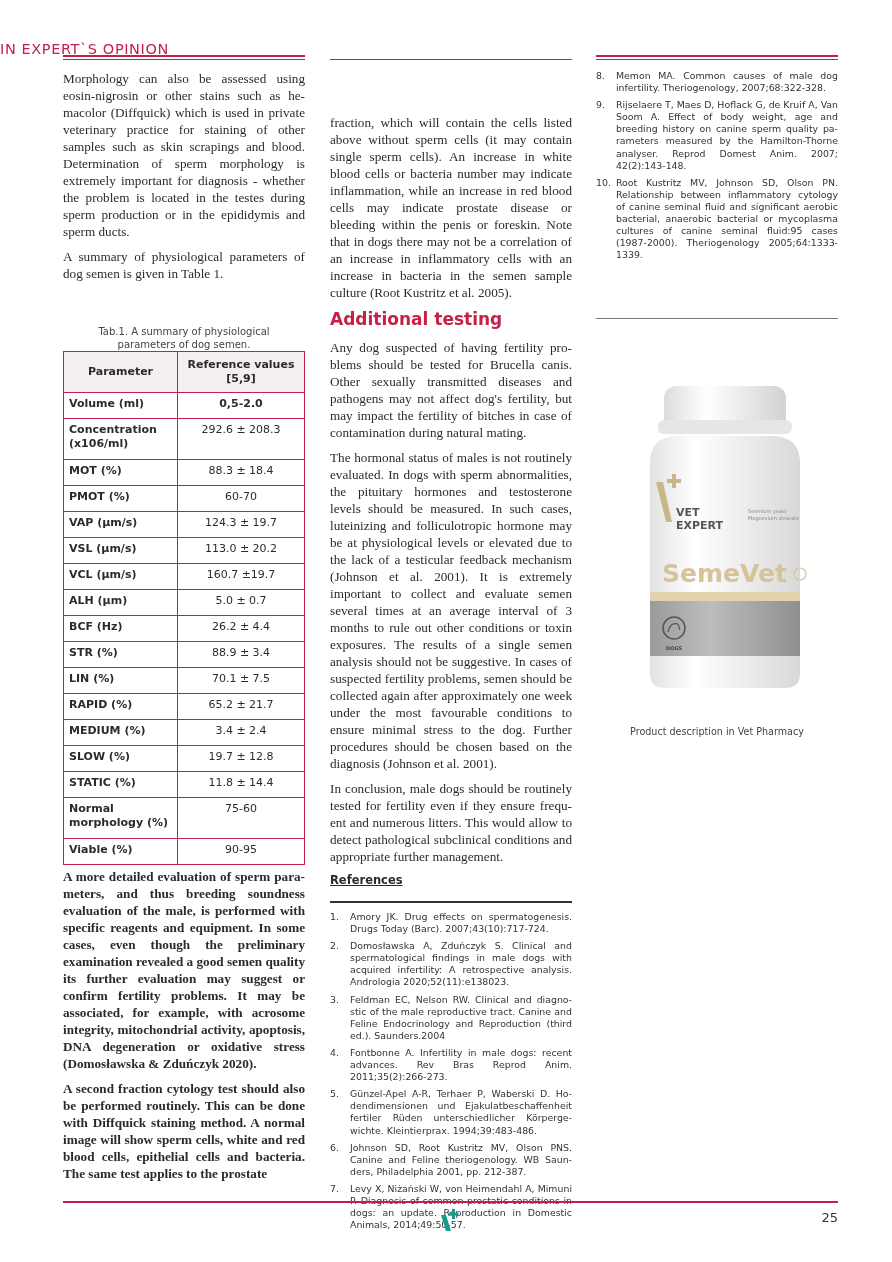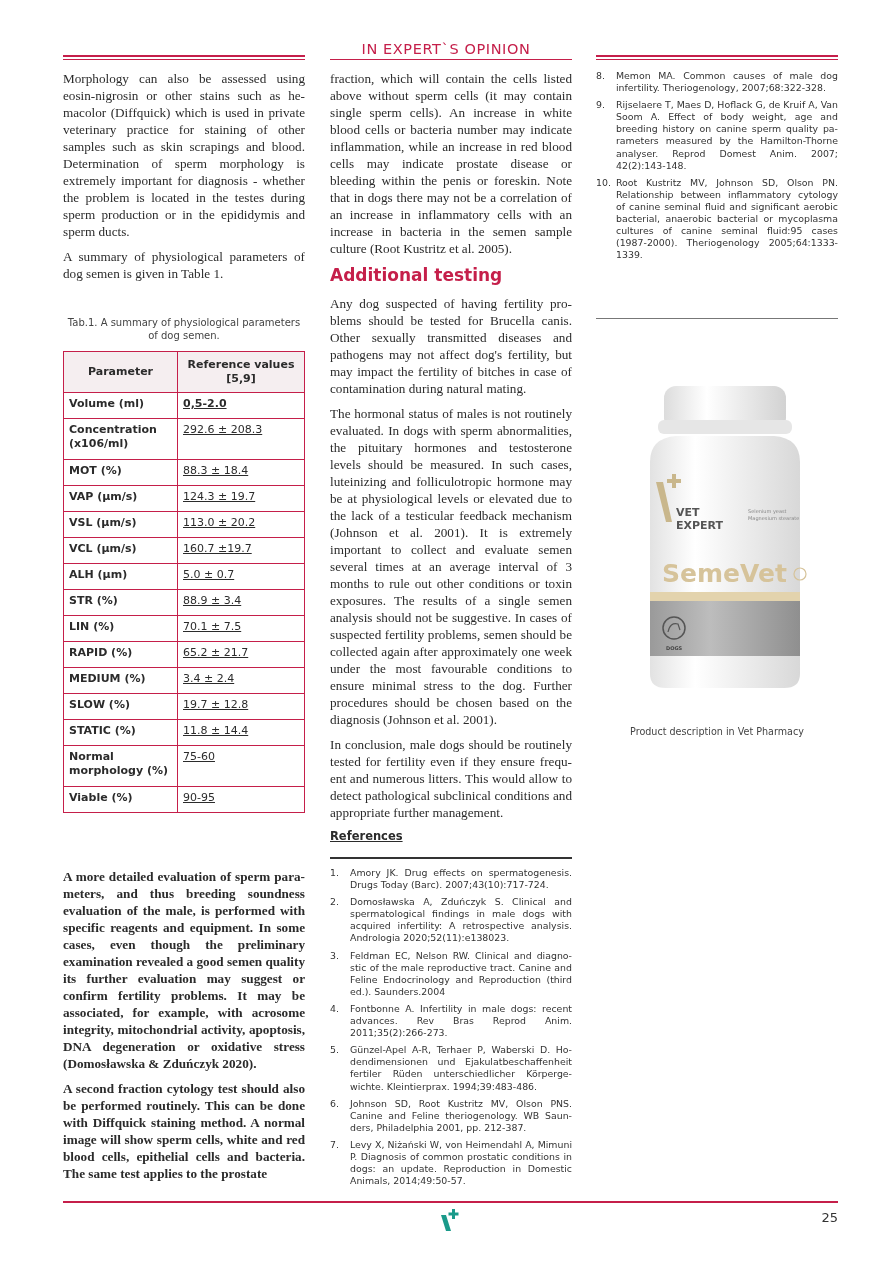--- a/index.html
+++ b/index.html
@@ -1,38 +1,38 @@
 <!DOCTYPE html>
 <html><head>
 <meta charset="utf-8">
 <style>
   html, body { margin:0; padding:0; background:#ffffff; }
   body { width:892px; height:1262px; position:relative; overflow:hidden; color:#2a2a2a; }
 
   
   .hdr-line { position:absolute; height:1px; background:#c51f4a; }
   .hdr-line.thick { height:2px; }
-  .hdr-title { position:absolute; left:0; width:892px; top:41px; text-align:center;
+  .hdr-title { position:absolute; left:0; width:892px; top:41px; text-align:left;
     font-family:"DejaVu Sans", sans-serif; font-size:14.5px; letter-spacing:0.6px; color:#c51f4a; }
 
   
   .col { position:absolute; top:70px; }
   .col1 { left:63px; width:242px; }
-  .col2 { left:330px; width:242px; }
+  .col2 { left:330px; width:242px;margin-top:44px; }
   .col3 { left:596px; width:242px; }
 
   .p { font-family:"Liberation Serif", serif; font-size:13.2px; line-height:17px; text-align:justify; margin:0 0 8px 0; color:#2b2b2b; hyphens:manual; }
 
-  .tab-caption { font-family:"DejaVu Sans", sans-serif; font-size:10px; line-height:13px; text-align:center; color:#444; margin:4px; }
+  .tab-caption { font-family:"DejaVu Sans", sans-serif; font-size:10px; line-height:13px; text-align:center; color:#444; margin:13px; }
 
   table.params { position:absolute; left:63px; top:343px; width:242px; border-collapse:collapse; font-family:"DejaVu Sans", sans-serif; font-size:11px; color:#2b2b2b;margin-top:8px; }
   table.params td, table.params th { border:1px solid #c51f4a; padding:4px 5px; vertical-align:top; }
   table.params th { background:#f5eef0; font-weight:bold; text-align:center; line-height:14px; height:32px; vertical-align:middle; }
   table.params td.pname { font-weight:bold; text-align:left; width:103px; line-height:14px; }
-  table.params td.pval { text-align:left; line-height:14px;text-decoration:underline; }
+  table.params td.pval { text-align:center; line-height:14px; }
   table.params tr.r td { height:17px; }
   table.params tr.tall td { height:32px; }
 
   .h2 { font-family:"DejaVu Sans", sans-serif; font-weight:bold; font-size:17px; color:#c51f4a; margin:8px 0 10px 0; }
   .h3 { font-family:"DejaVu Sans", sans-serif; font-weight:bold; font-size:11.5px; color:#2b2b2b; margin:6px 0 14px 0;text-decoration:underline; }
   .ref-rule { height:2px; background:#333; margin:0 0 8px 0; }
 
   .refs { list-style:none; margin:0; padding:0; }
   .refs li { position:relative; padding-left:20px; font-family:"DejaVu Sans", sans-serif; font-size:9.4px; line-height:12.1px; text-align:justify; margin-bottom:5px; color:#333; }
   .refs li .num { position:absolute; left:0; top:0; }
@@ -79,34 +79,42 @@
       </tr>
     <tr class="tall">
         <td class="pname">Concentration (x106/ml)</td>
         <td class="pval">292.6 ± 208.3</td>
       </tr>
     <tr class="r">
         <td class="pname">MOT (%)</td>
         <td class="pval">88.3 ± 18.4</td>
       </tr>
     <tr class="r">
+        <td class="pname">PMOT (%)</td>
+        <td class="pval">60-70</td>
+      </tr>
+    <tr class="r">
         <td class="pname">VAP (µm/s)</td>
         <td class="pval">124.3 ± 19.7</td>
       </tr>
     <tr class="r">
         <td class="pname">VSL (µm/s)</td>
         <td class="pval">113.0 ± 20.2</td>
       </tr>
     <tr class="r">
         <td class="pname">VCL (µm/s)</td>
         <td class="pval">160.7 ±19.7</td>
       </tr>
     <tr class="r">
         <td class="pname">ALH (µm)</td>
         <td class="pval">5.0 ± 0.7</td>
+      </tr>
+    <tr class="r">
+        <td class="pname">BCF (Hz)</td>
+        <td class="pval">26.2 ± 4.4</td>
       </tr>
     <tr class="r">
         <td class="pname">STR (%)</td>
         <td class="pval">88.9 ± 3.4</td>
       </tr>
     <tr class="r">
         <td class="pname">LIN (%)</td>
         <td class="pval">70.1 ± 7.5</td>
       </tr>
     <tr class="r">

